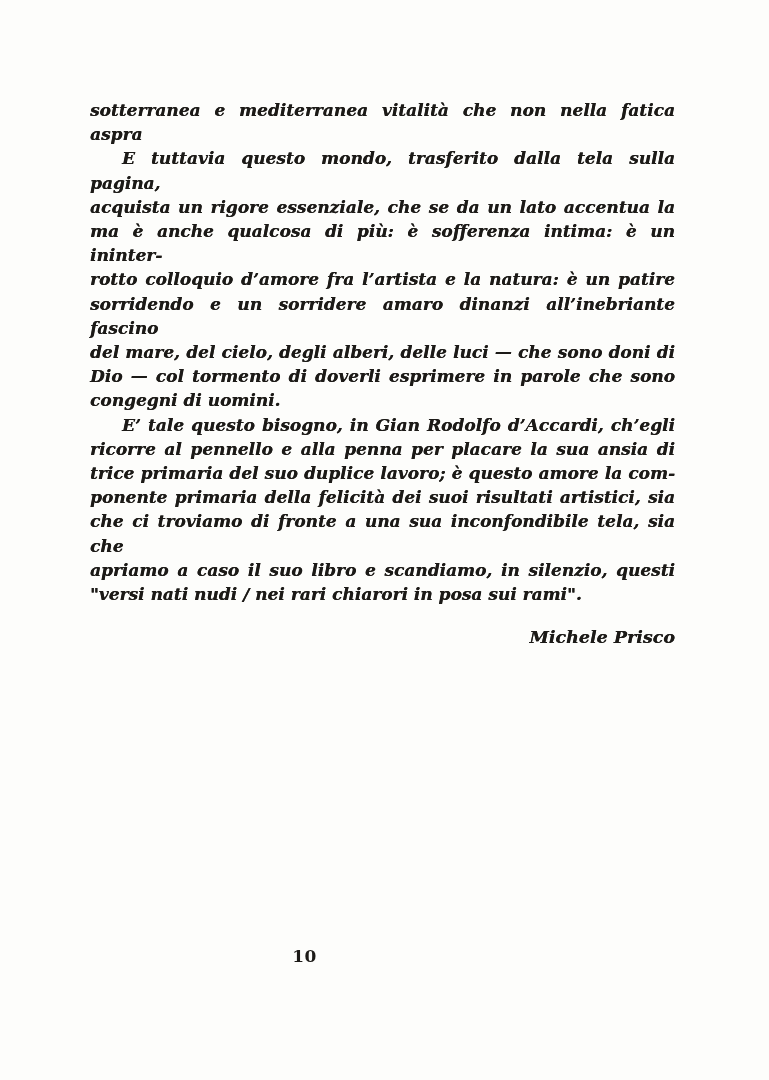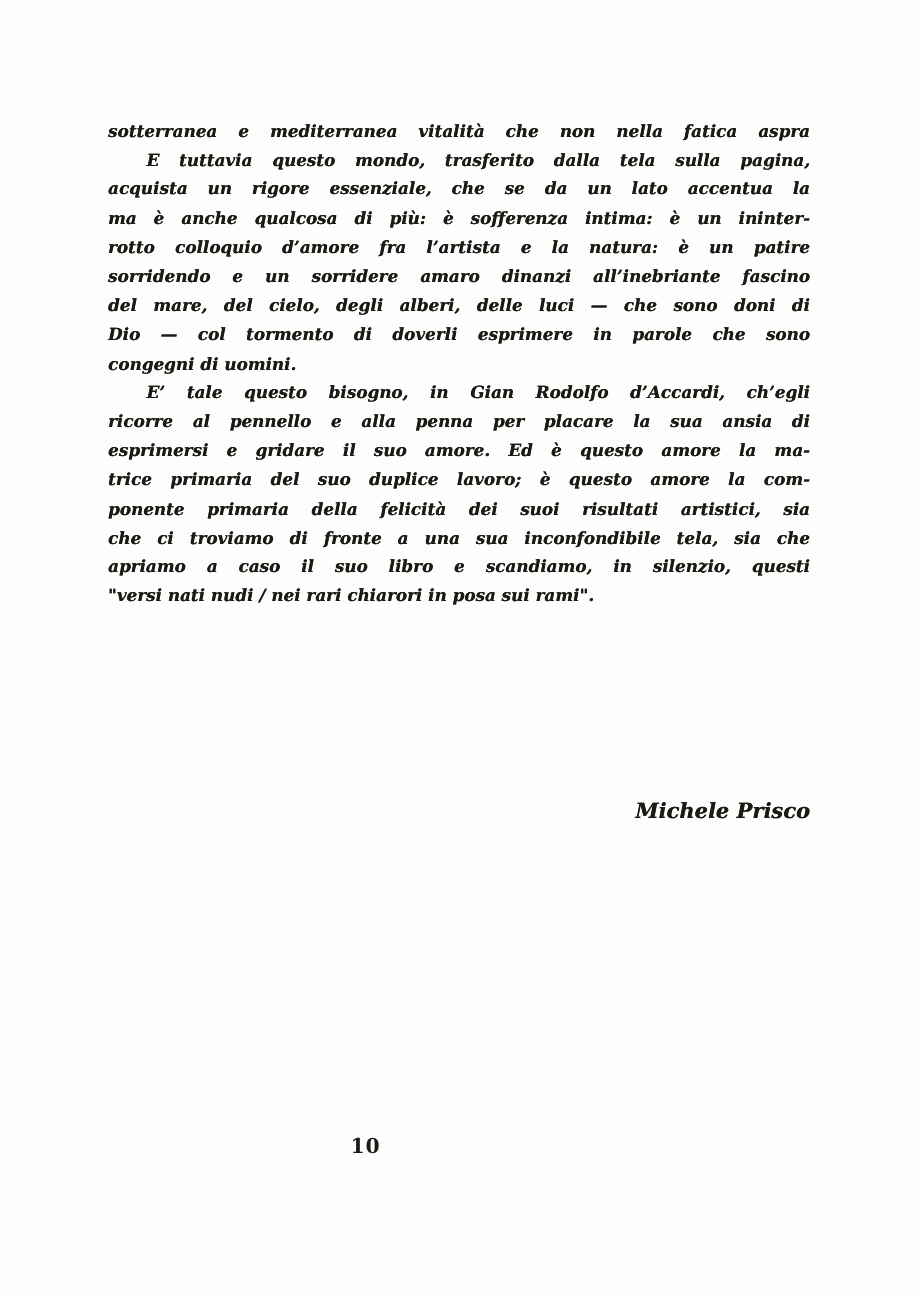--- a/index.html
+++ b/index.html
@@ -14,21 +14,21 @@
     background: #fdfdfb;
     overflow: hidden;
     font-family: "DejaVu Serif", "Liberation Serif", serif;
     color: #1c1a17;
   }
   .body-text {
     position: absolute;
     left: 90px;
     top: 98px;
     width: 585px;
-    font-size: 14px;
+    font-size: 17px;
     line-height: 24.2px;
     font-style: italic;
     font-weight: 600;
     text-shadow: 0.2px 0 0 currentColor;
   }
   .text-line {
     text-align: justify;
     text-align-last: justify;
     white-space: normal;
   }
@@ -42,21 +42,20 @@
     font-style: normal;
   }
   .author-signature {
     position: absolute;
     top: 627px;
     right: 94px;
     font-size: 17.5px;
     font-style: italic;
     font-weight: 600;
     text-shadow: 0.2px 0 0 currentColor;
-    margin-top: 40px;
   }
   .page-number {
     position: absolute;
     top: 946px;
     left: 0;
     width: 609px;
     text-align: center;
     font-size: 17px;
     font-style: normal;
     font-weight: 700;
@@ -73,21 +72,20 @@
     <div class="text-line indent">E tuttavia questo mondo, trasferito dalla tela sulla pagina,</div>
     <div class="text-line">acquista un rigore essenziale, che se da un lato accentua la</div>
     <div class="text-line">ma è anche qualcosa di più: è sofferenza intima: è un ininter-</div>
     <div class="text-line">rotto colloquio d’amore fra l’artista e la natura: è un patire</div>
     <div class="text-line">sorridendo e un sorridere amaro dinanzi all’inebriante fascino</div>
     <div class="text-line">del mare, del cielo, degli alberi, delle luci — che sono doni di</div>
     <div class="text-line">Dio — col tormento di doverli esprimere in parole che sono</div>
     <div class="text-line para-end">congegni di uomini.</div>
     <div class="text-line indent">E’ tale questo bisogno, in Gian Rodolfo d’Accardi, ch’egli</div>
     <div class="text-line">ricorre al pennello e alla penna per placare la sua ansia di</div>
-    <div class="text-line">esprimersi e gridare il suo amore. Ed è questo amore la ma-</div>
     <div class="text-line">trice primaria del suo duplice lavoro; è questo amore la com-</div>
     <div class="text-line">ponente primaria della felicità dei suoi risultati artistici, sia</div>
     <div class="text-line">che ci troviamo di fronte a una sua inconfondibile tela, sia che</div>
     <div class="text-line">apriamo a caso il suo libro e scandiamo, in silenzio, questi</div>
     <div class="text-line para-end">"versi nati nudi / nei rari chiarori in posa sui rami".</div>
   </div>
 
   <div class="author-signature">Michele Prisco</div>
 
   <div class="page-number">10</div>

